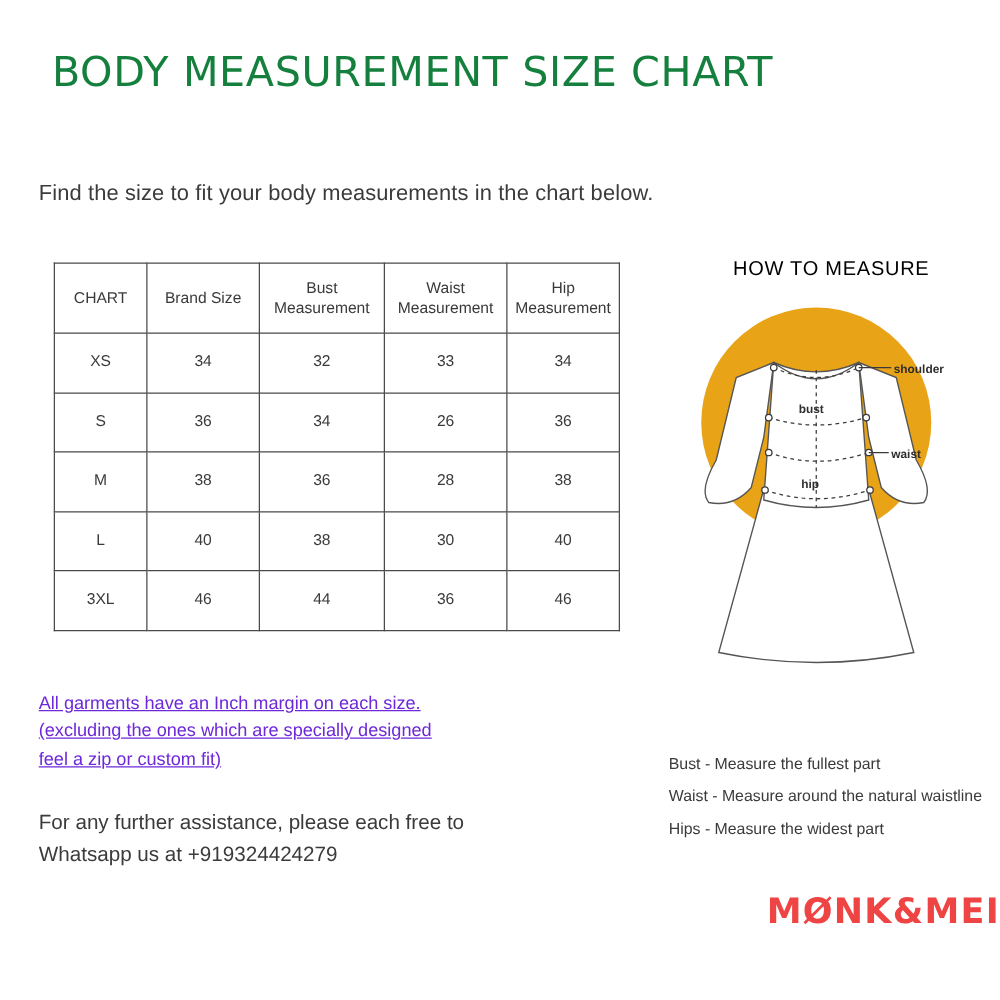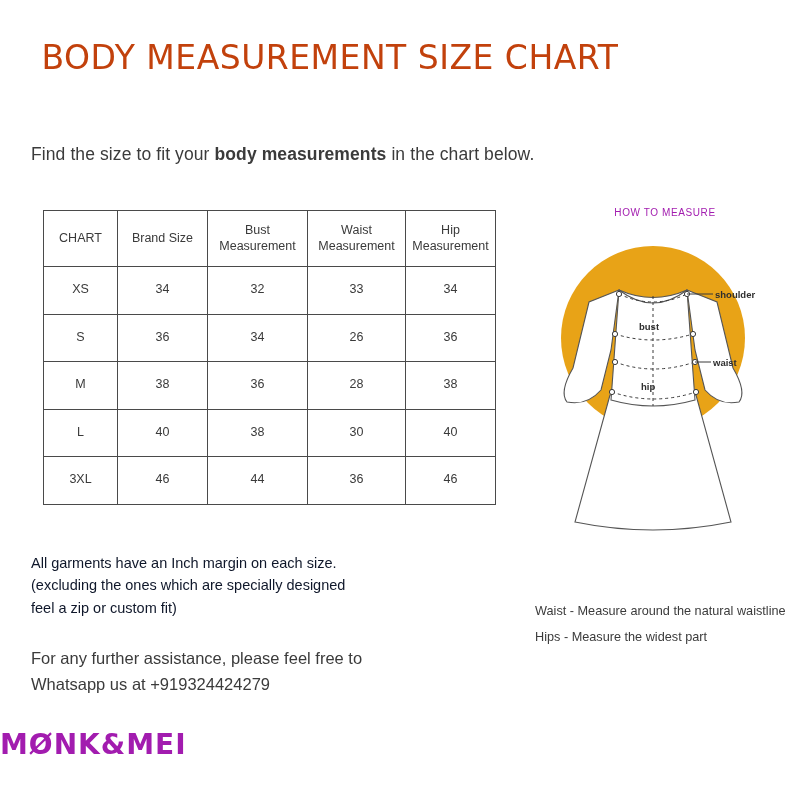--- a/index.html
+++ b/index.html
@@ -20,36 +20,36 @@
 
   
   .title {
     position: absolute;
     top: 38px;
     left: 0;
     width: 660px;
     text-align: center;
     font-size: 33px;
     letter-spacing: 0.5px;
-    color: #c2410c;
+    color: #15803d;
     font-weight: 400;
     font-family: "DejaVu Sans", sans-serif;
   }
 
   
   .subtitle {
     position: absolute;
     top: 144px;
     left: 31px;
     width: 740px;
     font-size: 17.5px;
     color: #3b3b3b;
     letter-spacing: 0.1px;
   }
-  .subtitle b { font-weight: bold; }
+  .subtitle b { font-weight: normal; }
 
   
   .table-wrap {
     position: absolute;
     top: 210px;
     left: 43px;
     width: 452px;
   }
   table.size-chart {
     border-collapse: collapse;
@@ -76,42 +76,43 @@
   table.size-chart col.c4 { width: 90px; }
 
   
   .notes {
     position: absolute;
     top: 552px;
     left: 31px;
     width: 420px;
     font-size: 14.5px;
     line-height: 1.55;
-    color: #0f172a;
+    color: #6d28d9;
+    text-decoration: underline;
   }
   .assist {
     position: absolute;
     top: 645px;
     left: 31px;
     width: 440px;
     font-size: 16.5px;
     line-height: 1.6;
     color: #3b3b3b;
   }
 
   
   .how-title {
     position: absolute;
     top: 207px;
     left: 530px;
     width: 270px;
     text-align: center;
-    font-size: 10px;
+    font-size: 16px;
     letter-spacing: 0.6px;
-    color: #a21caf;
+    color: #000000;
   }
   .illustration {
     position: absolute;
     top: 230px;
     left: 515px;
     width: 300px;
     height: 310px;
   }
   .measure-head {
     position: absolute;
@@ -130,27 +131,26 @@
     line-height: 2.05;
     color: #3b3b3b;
   }
 
   
   .logo {
     position: absolute;
     top: 712px;
     left: 0;
     width: 800px;
-    text-align: left;
+    text-align: right;
     font-size: 28px;
     letter-spacing: 1px;
     font-weight: bold;
-    color: #a21caf;
+    color: #ef4444;
     font-family: "DejaVu Sans", sans-serif;
-    margin-top: 16px;
   }
 </style>
 </head>
 <body>
 
 <div class="page">
 
   <div class="title">BODY MEASUREMENT SIZE CHART</div>
 
   <div class="subtitle">
@@ -215,21 +215,21 @@
     </table>
   </div>
 
   <div class="notes">
     <div>All garments have an Inch margin on each size.</div>
     <div>(excluding the ones which are specially designed</div>
     <div>feel a zip or custom fit)</div>
   </div>
 
   <div class="assist">
-    <div>For any further assistance, please feel free to</div>
+    <div>For any further assistance, please each free to</div>
     <div>Whatsapp us at +919324424279</div>
   </div>
 
   <div class="how-title">HOW TO MEASURE</div>
 
   <div class="illustration">
     <svg width="300" height="310" viewBox="0 0 300 310" xmlns="http://www.w3.org/2000/svg">
 
       <circle cx="138" cy="108" r="92" fill="#E8A317"></circle>
 
@@ -276,18 +276,19 @@
       </g>
 
       <text x="200" y="68" font-family="Liberation Sans, sans-serif" font-size="9.5" font-weight="bold" fill="#2e2e2e">shoulder</text>
       <text x="124" y="100" font-family="Liberation Sans, sans-serif" font-size="9.5" font-weight="bold" fill="#2e2e2e">bust</text>
       <text x="198" y="136" font-family="Liberation Sans, sans-serif" font-size="9.5" font-weight="bold" fill="#2e2e2e">waist</text>
       <text x="126" y="160" font-family="Liberation Sans, sans-serif" font-size="9.5" font-weight="bold" fill="#2e2e2e">hip</text>
     </svg>
   </div>
 
   <div class="measure-list">
+    <div>Bust - Measure the fullest part</div>
     <div>Waist - Measure around the natural waistline</div>
     <div>Hips - Measure the widest part</div>
   </div>
 
   <div class="logo">MØNK&amp;MEI</div>
 </div>
 
 </body></html>

